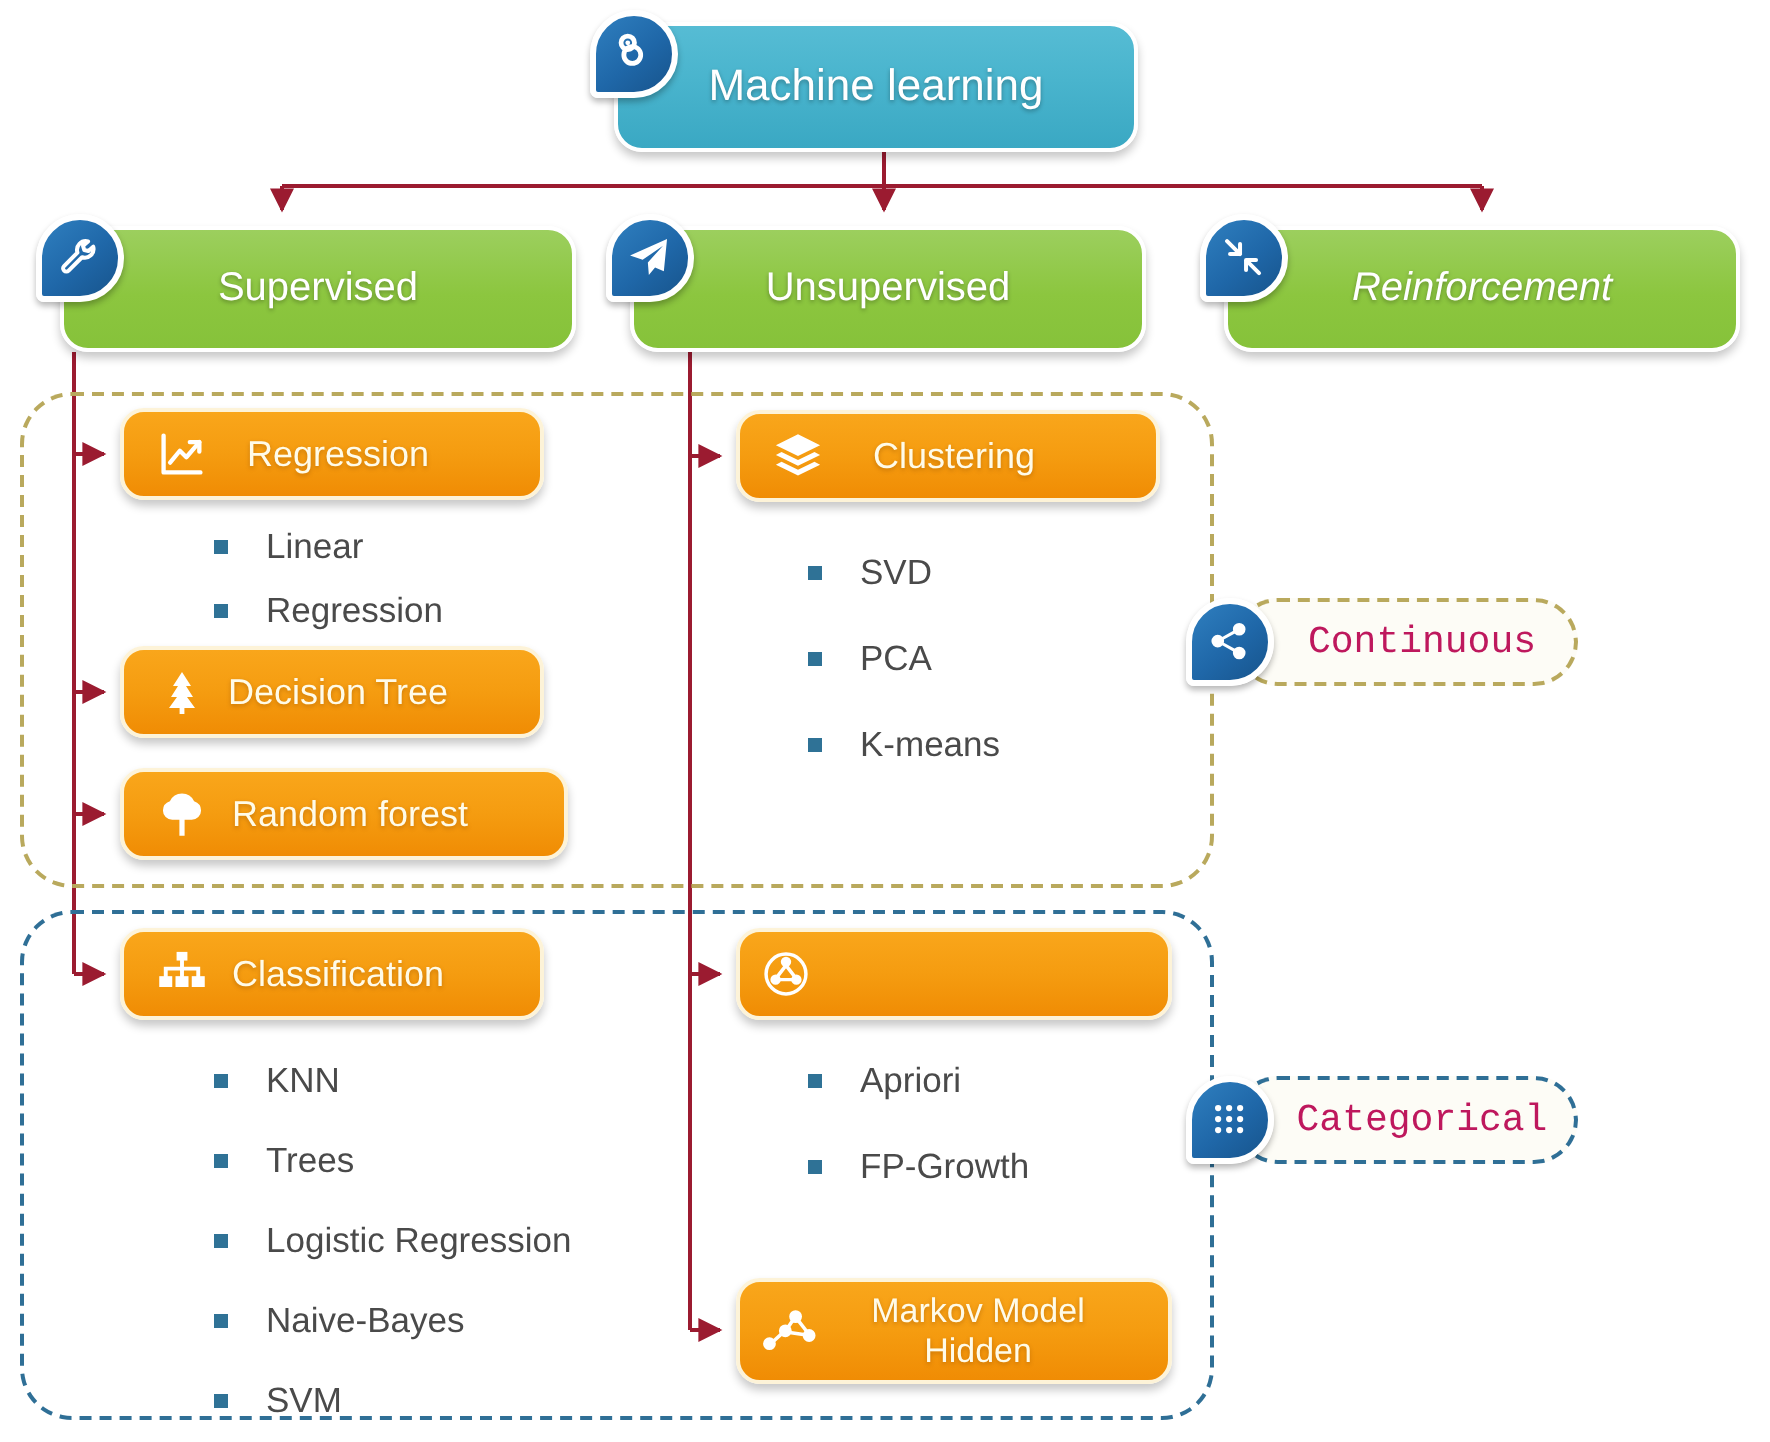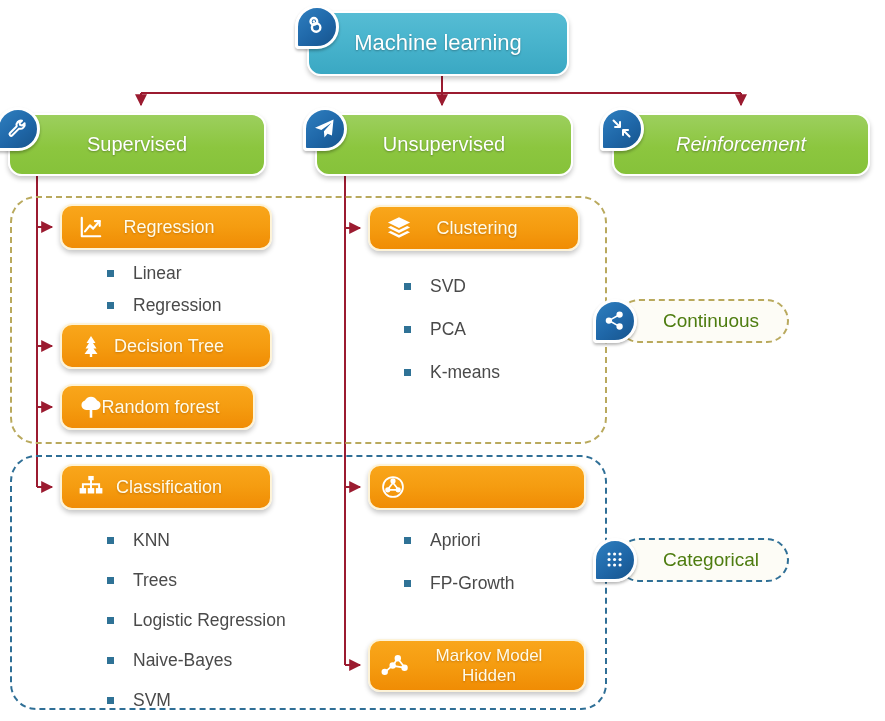--- a/index.html
+++ b/index.html
@@ -133,22 +133,23 @@
     border-radius: 22px;
     display: flex;
     align-items: center;
     justify-content: center;
     background: #fdfcf6;
   }
   .callout.olive { border: 2px dashed #b9a95d; }
   .callout.blue  { border: 2px dashed #2f6f96; }
   .callout .ctext {
     font-size: 19px;
-    color: #4d7c0f;
+    color: #be185d;
     padding-left: 16px;
+    font-family: Liberation Mono, monospace;
   }
   .callout .badge {
     left: -26px; top: 50%;
     margin-top: -22px;
   }
 </style>
 </head>
 <body>
 
 <div id="canvas">
@@ -193,21 +194,21 @@
       <div class="drop"></div>
       <svg width="26" height="26" viewBox="0 0 24 24" fill="#ffffff">
         <path d="M15.2,9.4a5,5,0,1,0,0,7.1A5,5,0,0,0,15.2,9.4Zm-3.5,6.3a2.8,2.8,0,1,1,2.8-2.8A2.8,2.8,0,0,1,11.7,15.7Z"></path>
         <path d="M9.6,3.1a4.2,4.2,0,1,0,4.2,4.2A4.2,4.2,0,0,0,9.6,3.1Zm0,6.2A2,2,0,1,1,11.6,7.3,2,2,0,0,1,9.6,9.3Z"></path>
         <circle cx="9.6" cy="7.3" r="1.1"></circle>
       </svg>
     </div>
     <div class="label">Machine learning</div>
   </div>
 
-  <div class="node green" style="left:8px; top:113px; width:258px; height:63px;">
+  <div class="node green" style="left:30px; top:113px; width:258px; height:63px;">
     <div class="badge">
       <div class="drop"></div>
       <svg width="24" height="24" viewBox="0 0 24 24" fill="none" stroke="#ffffff" stroke-width="2" stroke-linecap="round" stroke-linejoin="round">
         <path d="M16.5,4.2a4.4,4.4,0,0,0-5.3,5.6L4.5,16.5a1.6,1.6,0,0,0,2.3,2.3l6.7-6.7a4.4,4.4,0,0,0,5.6-5.3L16.7,9,14.6,8.5,14,6.4Z"></path>
       </svg>
     </div>
     <div class="label">Supervised</div>
   </div>
 
   <div class="node green" style="left:315px; top:113px; width:258px; height:63px;">
@@ -255,21 +256,21 @@
 
   <div class="node orange" style="left:60px; top:323px; width:212px; height:46px;">
     <div class="inline-icon">
       <svg width="24" height="26" viewBox="0 0 24 24" fill="#ffffff">
         <path d="M12,2 L7.5,9 L10,9 L6.5,14.5 L9.5,14.5 L5.5,20 L10.8,20 L10.8,23 L13.2,23 L13.2,20 L18.5,20 L14.5,14.5 L17.5,14.5 L14,9 L16.5,9 Z"></path>
       </svg>
     </div>
     <div class="label">Decision Tree</div>
   </div>
 
-  <div class="node orange" style="left:60px; top:384px; width:195px; height:46px;">
+  <div class="node orange" style="left:60px; top:384px; width:224px; height:46px;">
     <div class="inline-icon">
       <svg width="26" height="26" viewBox="0 0 24 24" fill="#ffffff">
         <path d="M12,2.5a6.2,6.2,0,0,0-5.6,3.6A4.6,4.6,0,0,0,3.2,10.4a4.3,4.3,0,0,0,4.3,4.3h3.3V22h2.4V14.7h3.3a4.3,4.3,0,0,0,4.3-4.3,4.6,4.6,0,0,0-3.2-4.3A6.2,6.2,0,0,0,12,2.5Z"></path>
       </svg>
     </div>
     <div class="label">Random forest</div>
   </div>
 
   <div class="node orange" style="left:60px; top:464px; width:212px; height:46px;">
     <div class="inline-icon">

